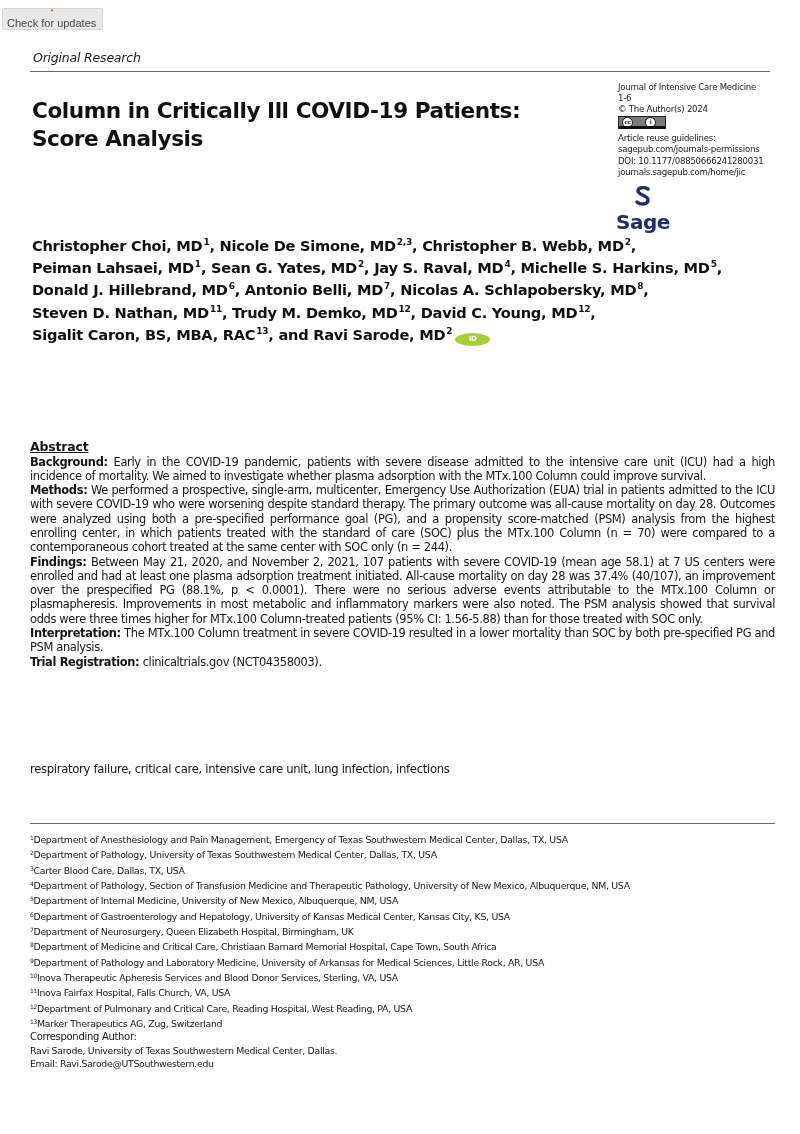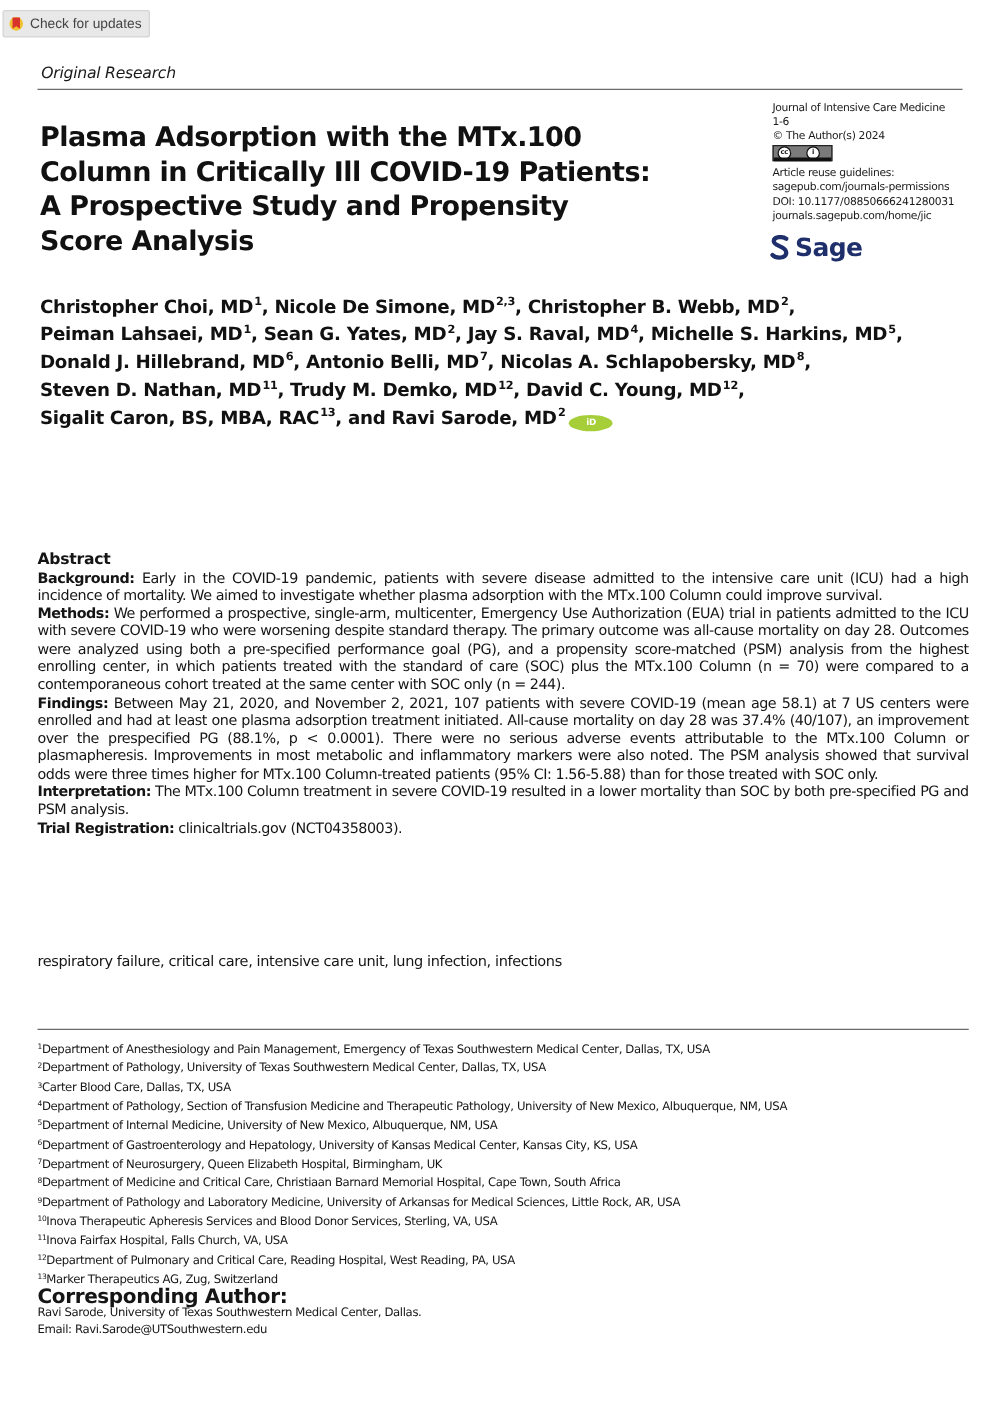--- a/index.html
+++ b/index.html
@@ -1,21 +1,21 @@
 <!DOCTYPE html>
 <html><head>
 <meta charset="utf-8">
 <style>
   html, body { margin: 0; padding: 0; background: #ffffff; }
   body {
     width: 800px; height: 1134px; position: relative; overflow: hidden;
     font-family: "DejaVu Sans", "Liberation Sans", sans-serif;
     color: #111111;
   }
-  .abs { position: absolute; }
+  .abs { position: absolute; flex-direction: column; }
 
   
   #check-updates {
     left: 2px; top: 8px; height: 20px; padding: 0 6px 0 4px;
     background: #e8e8e8; border: 1px solid #d4d4d4; border-radius: 2px;
     display: flex; align-items: center; gap: 5px;
     font-family: "Liberation Sans", sans-serif; font-size: 11px; color: #444;
     cursor: pointer;
   }
   #check-updates .cu-icon { width: 12px; height: 14px; }
@@ -79,21 +79,21 @@
     background: #a6ce39; color: #fff; font-size: 7px; line-height: 13px; text-align: center;
     font-weight: bold; vertical-align: -1px; margin-left: 3px; cursor: pointer;
   }
 
   
   #abstract {
     left: 30px; top: 440px; width: 745px;
     font-family: "DejaVu Sans", sans-serif; font-size: 11.45px; line-height: 14.3px;
     color: #151515; letter-spacing: -0.35px;
   }
-  #abstract .heading { font-weight: bold; font-size: 12.5px; line-height: 14.5px; letter-spacing: -0.2px; }
+  #abstract .heading { font-weight: bold; font-size: 12.5px; line-height: 14.5px; letter-spacing: -0.2px; text-decoration: underline; }
   #abstract p { margin: 0; text-align: justify; }
   #abstract b { font-weight: bold; }
 
   #keywords {
     left: 30px; top: 762px; width: 745px;
     font-family: "DejaVu Sans", sans-serif; font-size: 11.6px; line-height: 14.6px;
     color: #151515; letter-spacing: -0.3px;
   }
   #keywords .heading { font-weight: bold; font-size: 12.5px; }
 
@@ -107,41 +107,39 @@
   }
   #affiliations div { white-space: nowrap; }
   #affiliations sup { font-size: 6px; position: relative; top: -3px; vertical-align: 0; }
 
   
   #correspond {
     left: 30px; top: 1030px; width: 500px;
     font-family: "DejaVu Sans", sans-serif; font-size: 9.35px; line-height: 13.5px;
     color: #151515; letter-spacing: -0.3px;
   }
-  #correspond .heading { font-weight: bold; font-size: 16px; }
+  #correspond .heading { font-weight: normal; font-size: 10px; }
   #correspond a { color: #151515; text-decoration: none; }
 </style>
 </head>
 <body>
 
 <div id="check-updates" class="abs">
   <svg class="cu-icon" viewBox="0 0 12 14">
     <circle cx="6" cy="7" r="5.5" fill="#f1c232"></circle>
     <path d="M3 2 h6 v9 l-3 -2 l-3 2 z" fill="#d9342b"></path>
   </svg>
   <span>Check for updates</span>
 </div>
 
 <div id="article-type" class="abs">Original Research</div>
 <div id="rule-top" class="abs"></div>
 
 <div id="title" class="abs">
-  <div>Plasma Adsorption with the MTx.100</div>
   <div>Column in Critically Ill COVID-19 Patients:</div>
-  <div>A Prospective Study and Propensity</div>
   <div>Score Analysis</div>
 </div>
 
 <div id="journal-info" class="abs">
   <div>Journal of Intensive Care Medicine</div>
   <div>1-6</div>
   <div>© The Author(s) 2024</div>
   <div>
     <span class="cc-badge">
       <span class="cc1">cc</span>

